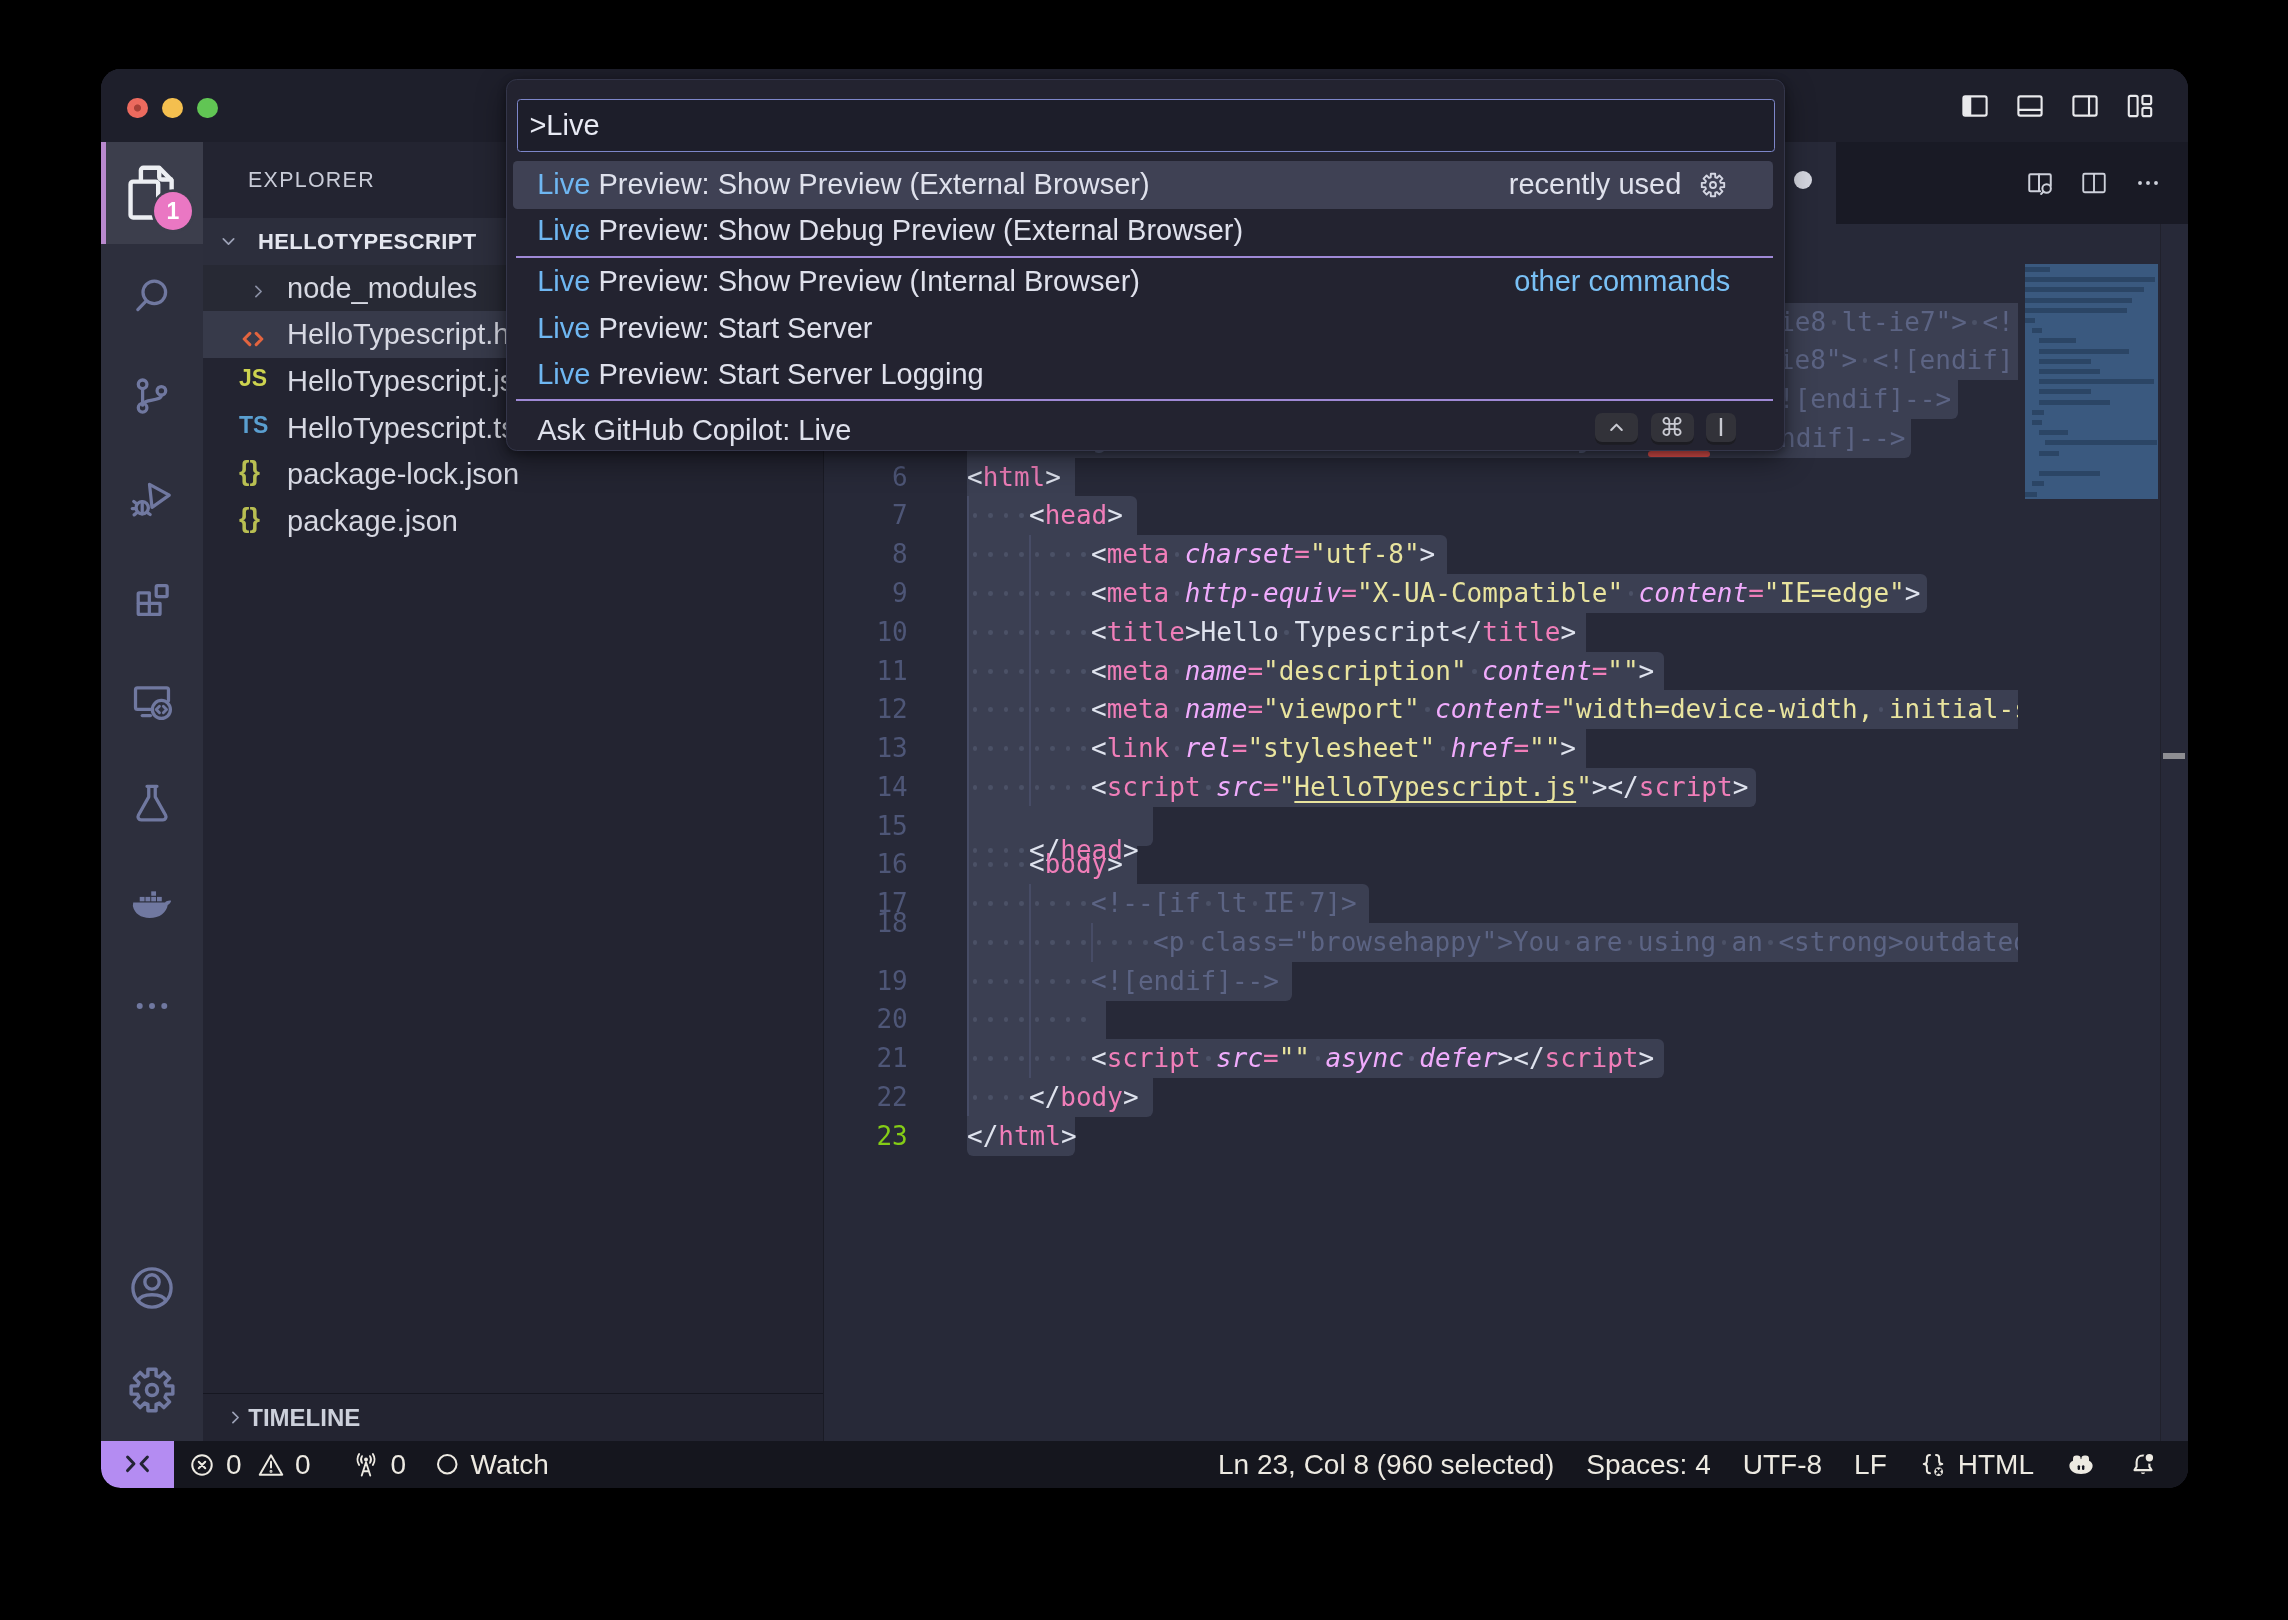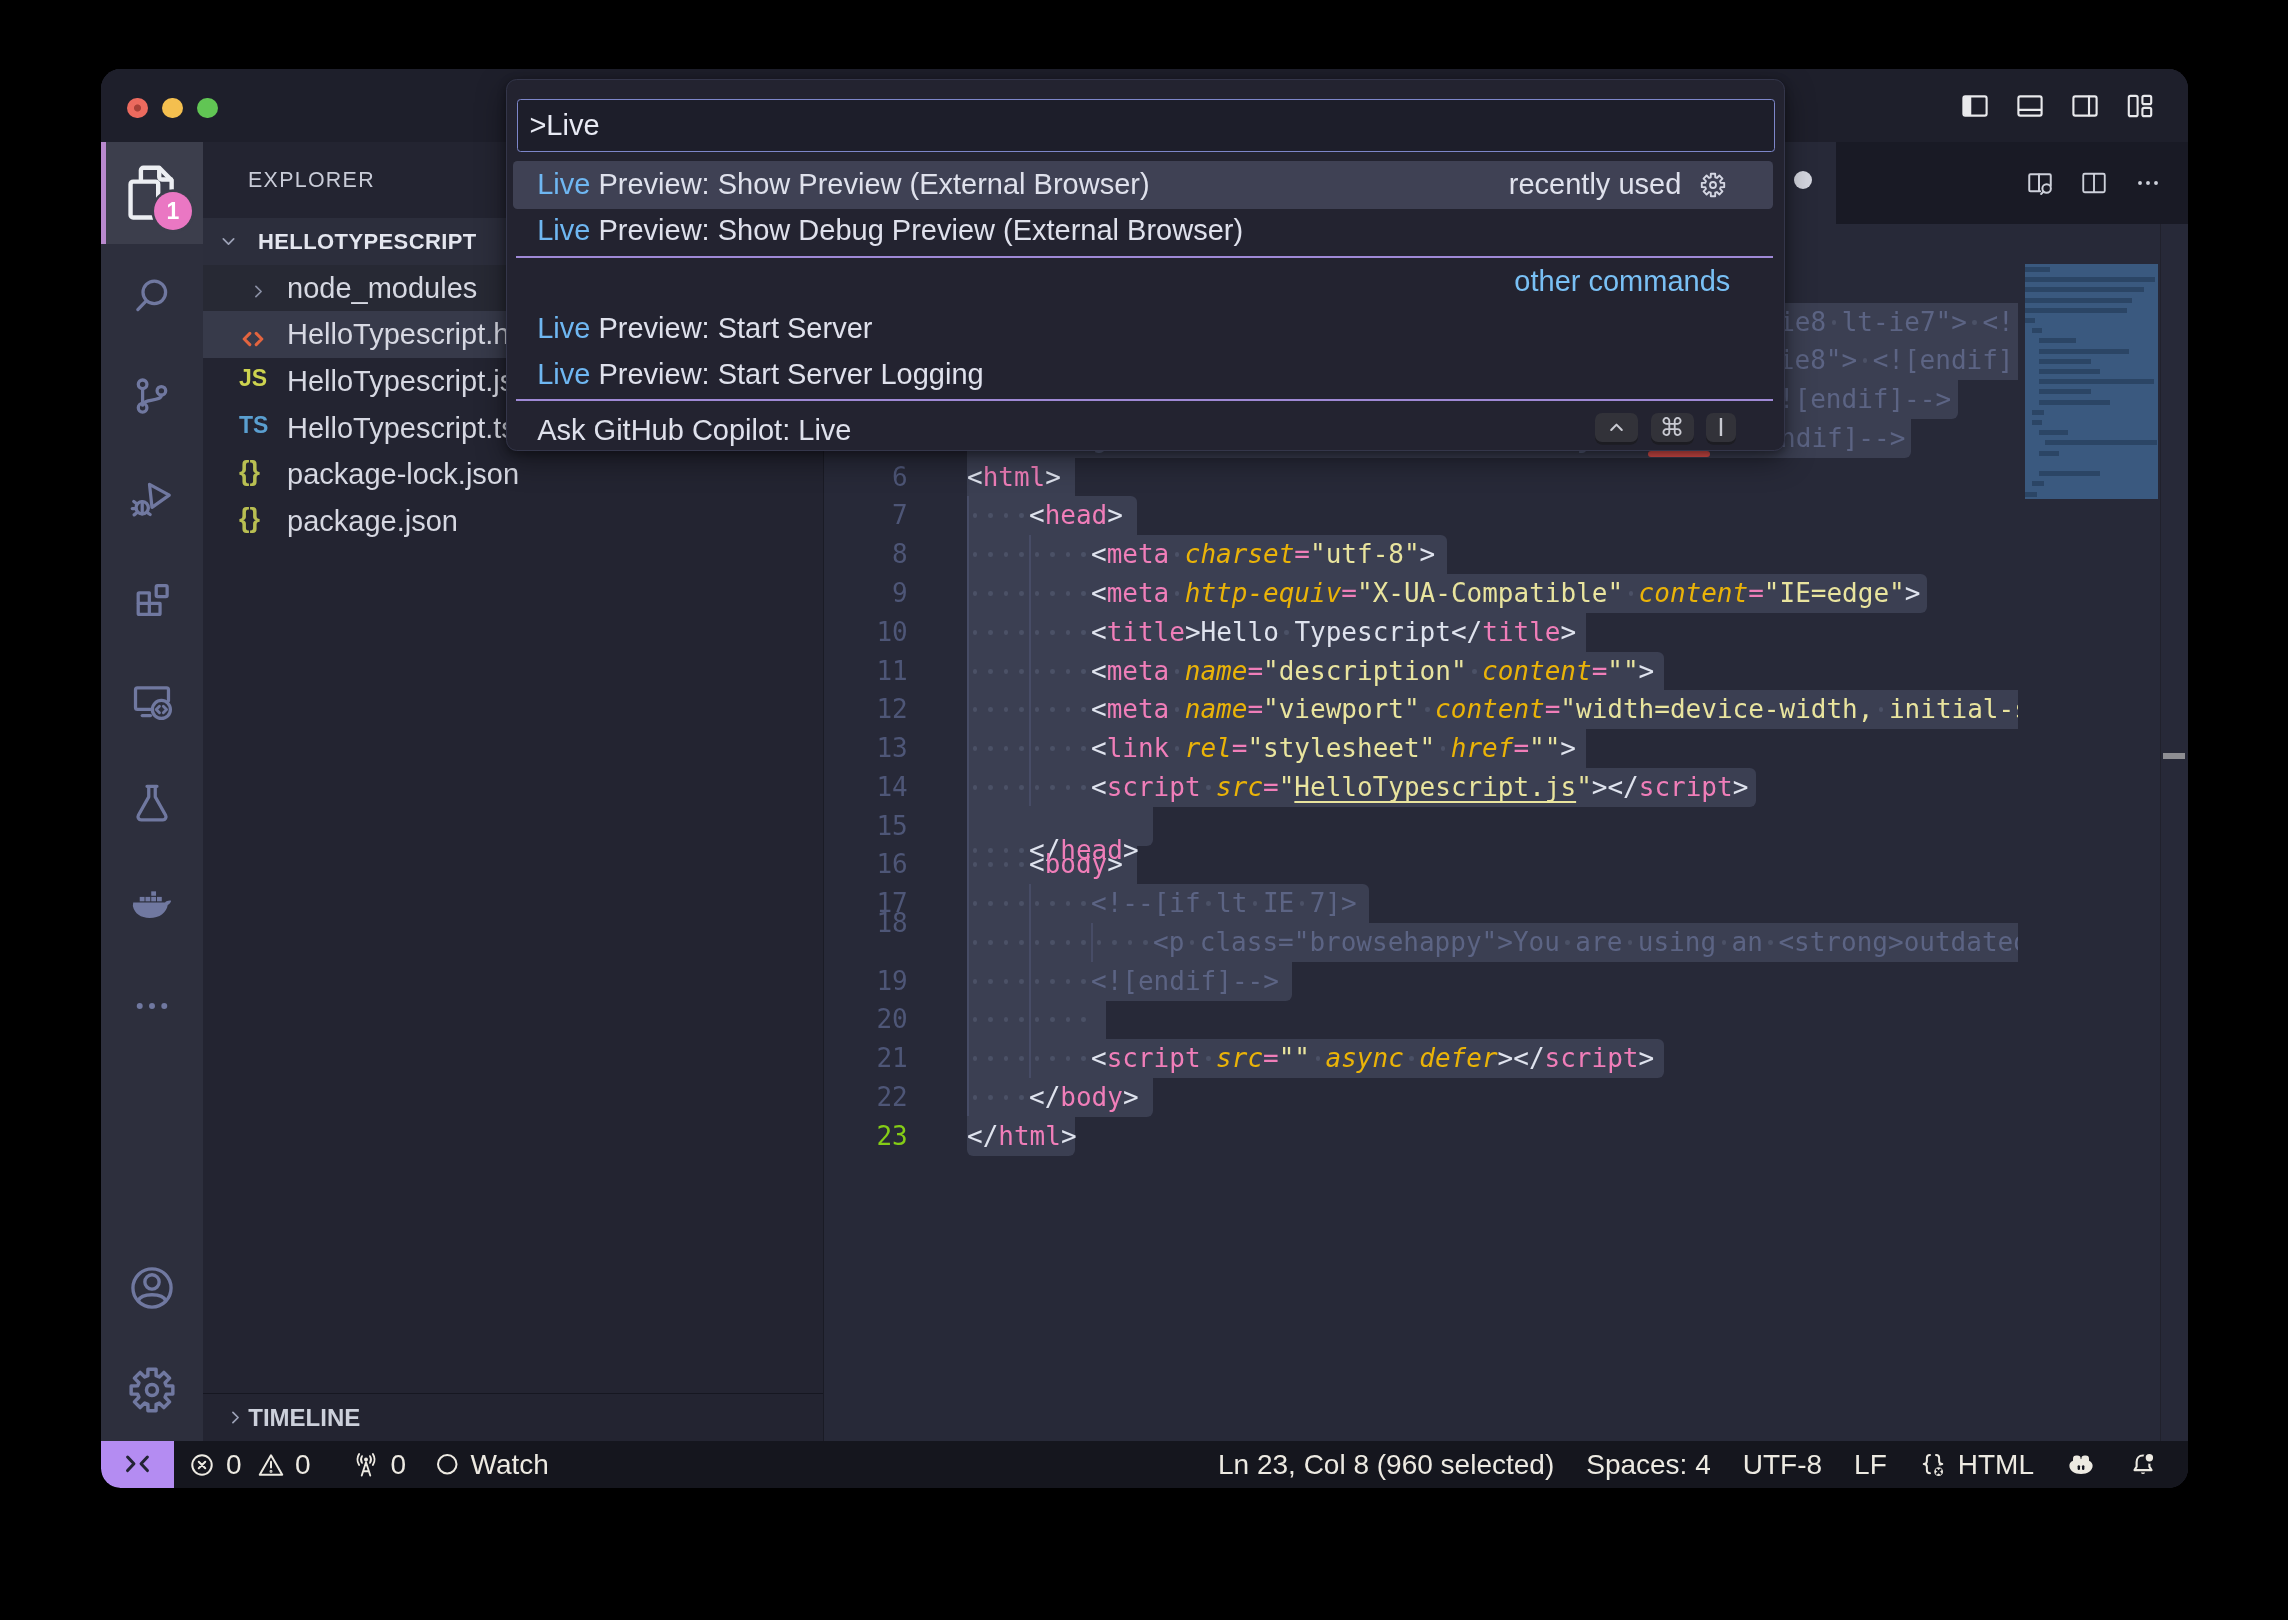--- a/index.html
+++ b/index.html
@@ -39,21 +39,21 @@
   #tabstrip { position:absolute; left:0; top:0; right:0; height:82px; background:#191a25; }
   #activetab { position:absolute; left:0; top:0; width:1012px; height:82px; background:#272938; }
   #tab-dot { position:absolute; left:970px; top:29px; width:18px; height:18px; border-radius:50%; background:#d5d7e0; }
   .edactions { position:absolute; top:0; height:82px; right:25px; display:flex; align-items:center; gap:24px; }
   #code-clip { position:absolute; left:0; top:82px; width:1194px; bottom:0; overflow:hidden; }
   .codeline, .linenum, .selrect { position:absolute; font-family:"DejaVu Sans Mono", monospace; font-size:26px; line-height:39px; white-space:pre; }
   .linenum { color:#4e5677; text-align:right; width:89px; }
   .linenum.active { color:#84cc16; }
   .selrect { background:#3b3f52; }
   .iguide { position:absolute; width:1.8px; background:#474c66; }
-  .tok-t { color:#f07eb9; } .tok-p { color:#dfe3ee; } .tok-a { color:#eab308; font-style:italic; }
+  .tok-t { color:#f07eb9; } .tok-p { color:#dfe3ee; } .tok-a { color:#f0abfc; font-style:italic; }
   .tok-s { color:#e9e49e; } .tok-x { color:#dfe3ee; } .tok-c { color:#5c6484; }
   .tok-u { color:#e9e49e; text-decoration:underline; text-underline-offset:4.5px; }
   .ws { display:inline-block; width:15.5px; height:39px; position:relative; vertical-align:top; }
   .ws::after { content:''; position:absolute; left:5.5px; top:17.4px; width:4.5px; height:4.5px; border-radius:50%; background:#4b5166; }
   .squiggle { position:absolute; background:#ef5350; border-radius:3.1px; }
   #minimap { position:absolute; left:1201px; top:82px; width:133px; bottom:0; }
   #mm-sel { position:absolute; left:0; width:133px; background:#3a597f; }
   .mm-bar { position:absolute; height:4.5px; background:#2b4565; }
   #ruler { position:absolute; left:1336px; top:82px; right:0; bottom:0; border-left:0.9px solid #20212c; }
   #ruler-cursor { position:absolute; left:1.8px; right:2.7px; top:529px; height:6.2px; background:#8e8e93; }
@@ -476,20 +476,21 @@
                 <path d="M10.10 5.37 L10.13 2.38 L13.87 2.38 L13.90 5.37 L15.35 5.97 L17.48 3.88 L20.12 6.52 L18.03 8.65 L18.63 10.10 L21.62 10.13 L21.62 13.87 L18.63 13.90 L18.03 15.35 L20.12 17.48 L17.48 20.12 L15.35 18.03 L13.90 18.63 L13.87 21.62 L10.13 21.62 L10.10 18.63 L8.65 18.03 L6.52 20.12 L3.88 17.48 L5.97 15.35 L5.37 13.90 L2.38 13.87 L2.38 10.13 L5.37 10.10 L5.97 8.65 L3.88 6.52 L6.52 3.88 L8.65 5.97 Z"></path>
               </svg>
             </span>
           </span>
         </div>
         <div class="pal-row" style="top: 127px;">
           <span class="pal-label"><span class="pal-hl">Live</span> Preview: Show Debug Preview (External Browser)</span>
         </div>
         <div class="pal-sep" style="top: 176px;"></div>
         <div class="pal-row" style="top: 178px;">
+          <span class="pal-label"><span class="pal-hl">Live</span> Preview: Show Preview (Internal Browser)</span>
           <span class="pal-right pal-link" style="right: 43px;">other commands</span>
         </div>
         <div class="pal-row" style="top: 225px;">
           <span class="pal-label"><span class="pal-hl">Live</span> Preview: Start Server</span>
         </div>
         <div class="pal-row" style="top: 271px;">
           <span class="pal-label"><span class="pal-hl">Live</span> Preview: Start Server Logging</span>
         </div>
         <div class="pal-sep" style="top: 319px;"></div>
         <div class="pal-row" style="top: 327px;">

